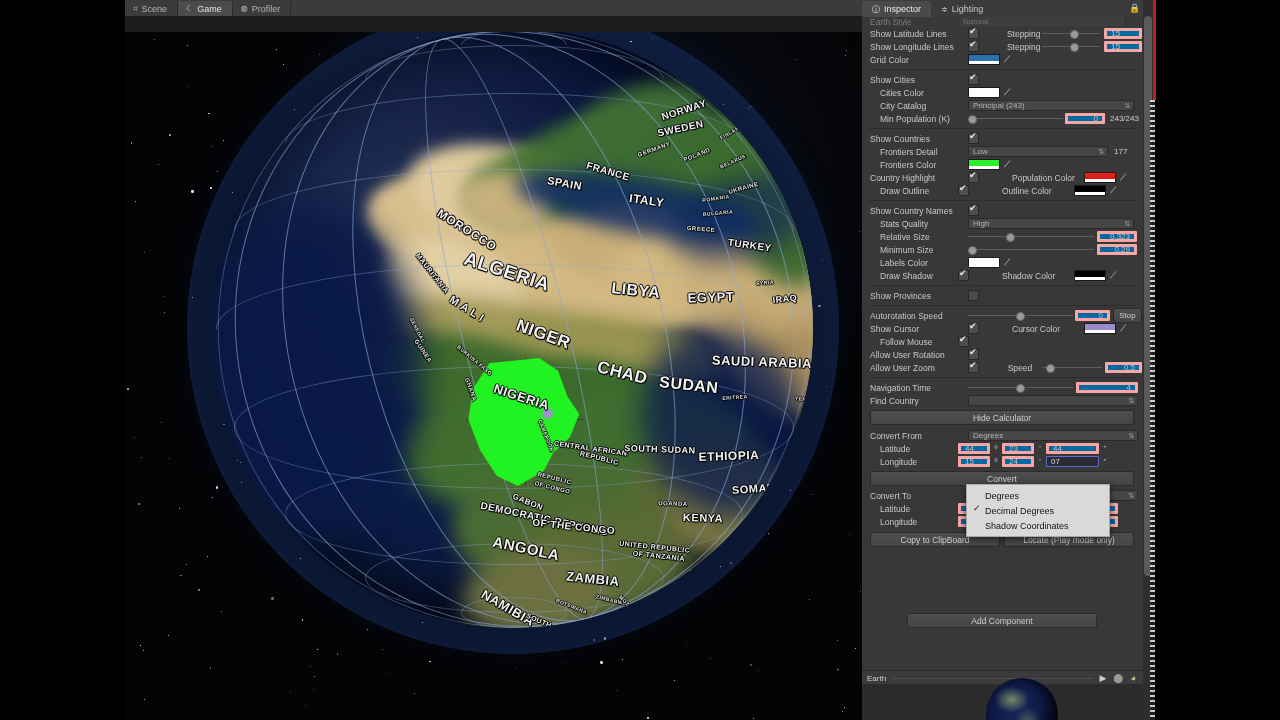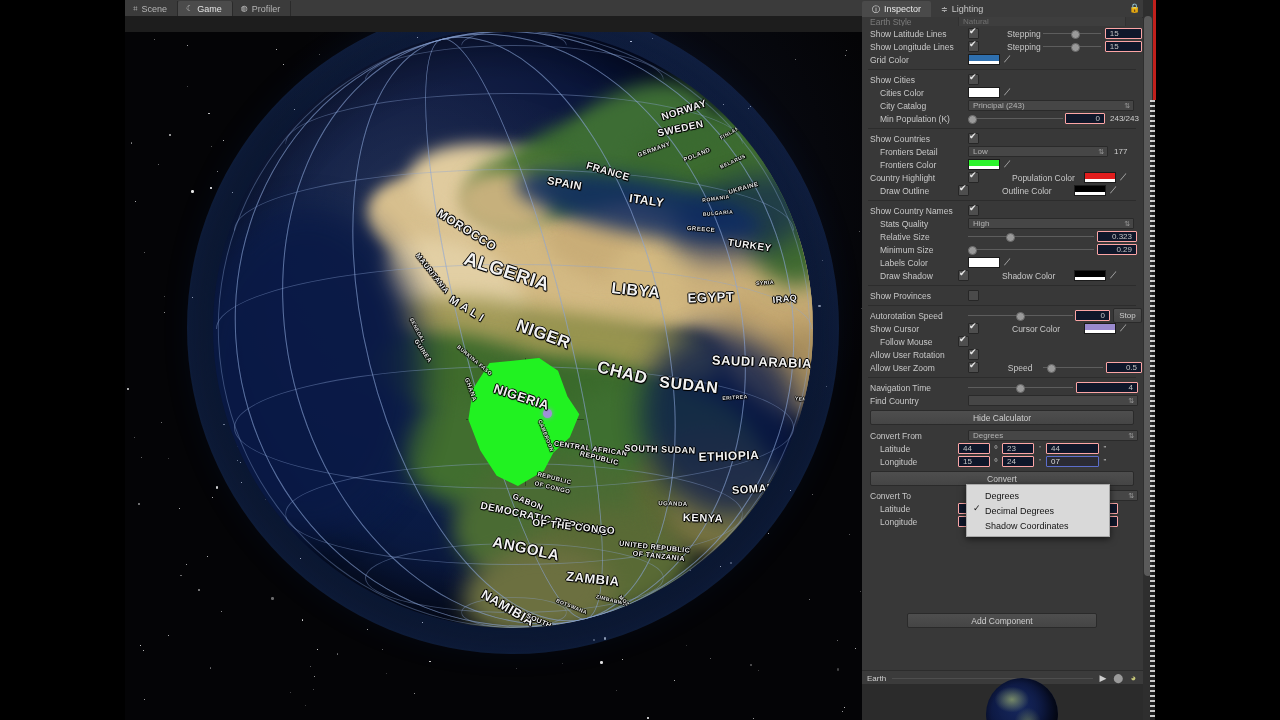--- a/index.html
+++ b/index.html
@@ -65,21 +65,21 @@
   .chk.off{background:#4a4a4a;}
   .swatch{width:30px;height:9px;border:1px solid #1b1b1b;flex:0 0 auto;}
   .sw-wh{background:linear-gradient(#ffffff 0 72%,#ffffff 72% 100%);}
   .sw-blue{background:linear-gradient(#2e6fae 0 72%,#ffffff 72% 100%);}
   .sw-green{background:linear-gradient(#2bf32b 0 72%,#ffffff 72% 100%);}
   .sw-red{background:linear-gradient(#e21d1d 0 72%,#ffffff 72% 100%);}
   .sw-black{background:linear-gradient(#000 0 72%,#ffffff 72% 100%);}
   .sw-purple{background:linear-gradient(#9a8ace 0 72%,#ffffff 72% 100%);}
   .pick{margin-left:4px;font-size:9px;color:#cfcfcf;transform:rotate(0deg);flex:0 0 auto;}
   .pick:before{content:"⟋";}
-  .fld{height:11px;background:#0f172a;border:1px solid #fca5a5;border-radius:1px;font-size:8px;color:#c4c4c4;
+  .fld{height:11px;background:#0369a1;border:3px solid #fca5a5;border-radius:1px;font-size:8px;color:#c4c4c4;
       display:flex;align-items:center;padding:0 4px;box-sizing:border-box;}
   .fld.num{justify-content:flex-end;}
   .popup{background:#464646;border:1px solid #2a2a2a;border-radius:1px;color:#b3b3b3;font-size:8px;
       display:flex;align-items:center;padding:0 4px;box-sizing:border-box;position:relative;height:11px;}
   .popup .pc{position:absolute;right:3px;top:1px;font-size:7px;color:#9a9a9a;}
   .slider{position:relative;height:11px;flex:0 0 auto;}
   .slider .track{position:absolute;top:5px;left:0;right:0;height:1px;background:#5d5d5d;}
   .slider .knob{position:absolute;top:2px;width:7px;height:7px;border-radius:50%;background:#9a9a9a;border:1px solid #6a6a6a;}
   .sep{height:1px;background:#2c2c2c;margin:3px 6px 3px 6px;}
   .btn{height:13px;background:linear-gradient(#4e4e4e,#454545);border:1px solid #2a2a2a;border-radius:2px;
@@ -765,20 +765,24 @@
       </div>
       <div class="row ind1">
         <span class="lbl" style="width:78px">Latitude</span>
         <span class="fld" style="width:160px"></span>
       </div>
       <div class="row ind1">
         <span class="lbl" style="width:78px">Longitude</span>
         <span class="fld" style="width:160px"></span>
       </div>
 
+      <div style="display:flex;gap:4px;padding:4px 8px 2px 8px;">
+        <div class="btn" style="flex:1">Copy to ClipBoard</div>
+        <div class="btn" style="flex:1">Locate (Play mode only)</div>
+      </div>
 
     </div>
 
     <div id="addcomp">
       <div class="btn" style="height:13px">Add Component</div>
     </div>
 
     <div id="prevbar">
       <span style="font-size:8px;color:#d0d0d0;margin-left:5px;">Earth</span>
       <span style="flex:1;height:1px;background:#4e4e4e;margin:0 6px;"></span>

